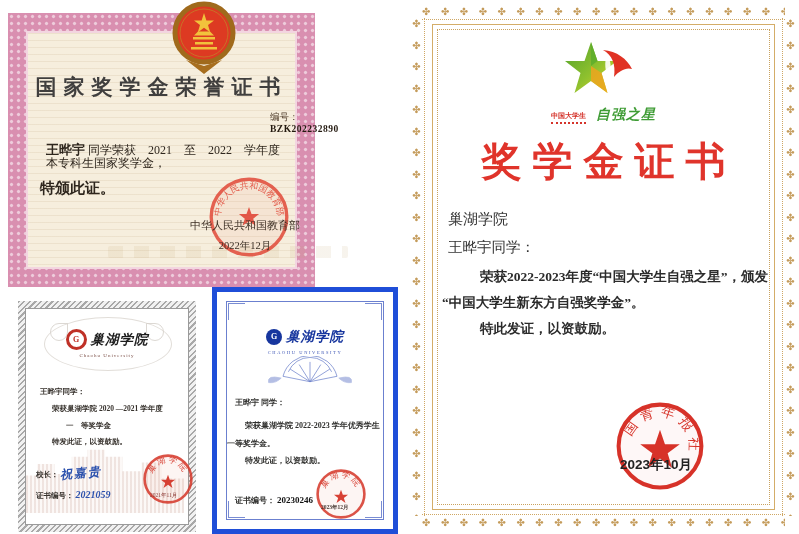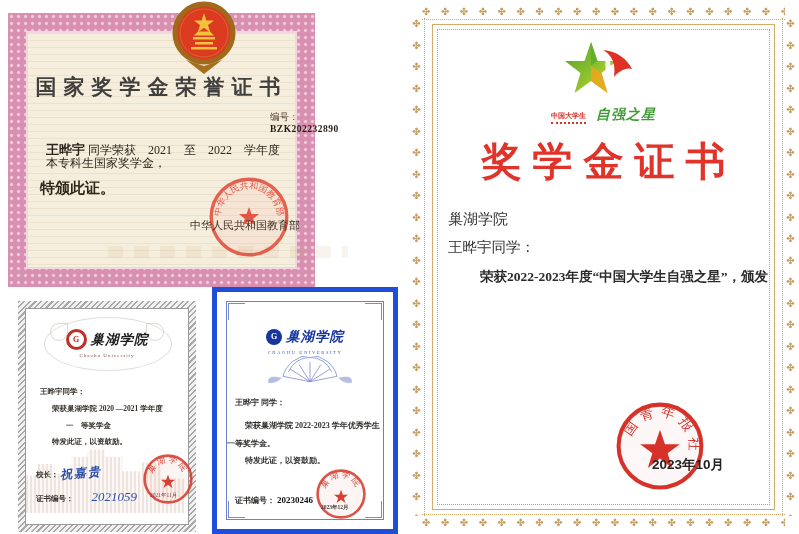--- a/index.html
+++ b/index.html
@@ -38,21 +38,21 @@
   .certB-emb{width:15px;height:15px;border:3px solid #bf3127;border-radius:50%;color:#bf3127;
          font-size:8px;line-height:15px;text-align:center;font-weight:700;background:#fff;box-sizing:content-box;}
   .certB-uni{font-size:13.5px;font-weight:700;color:#1d1d1d;font-style:italic;letter-spacing:1px;}
   .certB-uniEn{top:52px;left:0;width:100%;text-align:center;font-size:5px;letter-spacing:1px;color:#7a4d45;}
   .certB-line{font-size:7.5px;color:#37322d;font-weight:600;}
   .certB-bldg{top:140px;left:8px;width:158px;height:72px;opacity:.55;
          background:repeating-linear-gradient(90deg, rgba(208,172,160,.6) 0 2px, rgba(243,228,222,.45) 2px 4px);
          clip-path:polygon(0% 100%,0% 48%,7% 48%,7% 32%,18% 32%,18% 46%,29% 46%,29% 22%,39% 22%,39% 12%,50% 12%,50% 22%,61% 22%,61% 42%,73% 42%,73% 30%,86% 30%,86% 52%,100% 52%,100% 100%);}
   .certB-sign{font-size:12px;color:#2c51ad;font-style:italic;transform:rotate(-5deg);display:inline-block;
          font-weight:700;letter-spacing:2px;}
-  .certB-serialVal{color:#2c51ad;font-style:italic;font-size:13px;font-weight:400;padding-left:16px;}
+  .certB-serialVal{color:#2c51ad;font-style:italic;font-size:10px;font-weight:700;}
   .seal-date-overlay{position:absolute;font-size:5.5px;color:#8d3a36;white-space:nowrap;z-index:3;}
 
   
   .certC{left:212px;top:287px;width:186px;height:247px;background:#fff;border:5px solid #1f4ed8;box-sizing:border-box;}
   .certC-frame{left:9px;top:9px;right:9px;bottom:9px;border:1px solid #6b80cf;}
   .certC-corner{width:16px;height:16px;border-color:#6b80cf;opacity:.9;}
   .ctl{left:11px;top:11px;border-left:1px solid #6b80cf;border-top:1px solid #6b80cf;}
   .ctr{right:11px;top:11px;border-right:1px solid #6b80cf;border-top:1px solid #6b80cf;}
   .cbl{left:11px;bottom:11px;border-left:1px solid #6b80cf;border-bottom:1px solid #6b80cf;}
   .cbr{right:11px;bottom:11px;border-right:1px solid #6b80cf;border-bottom:1px solid #6b80cf;}
@@ -84,21 +84,21 @@
   .certD-title{top:134px;left:0;width:100%;text-align:center;font-size:40px;font-weight:700;color:#e0342b;
          letter-spacing:11px;text-indent:11px;}
   .certD-college{top:210px;left:40px;font-size:15px;color:#333;}
   .certD-salut{top:238px;left:40px;font-size:14.5px;color:#333;}
   .certD-p{font-size:13.5px;font-weight:600;color:#2b2b2b;z-index:2;}
   .certD-guide{top:386px;right:52px;font-size:14.5px;font-weight:700;color:#222;z-index:2;
          font-family:"Liberation Sans","DejaVu Sans",sans-serif;}
   .certD-host{top:433px;left:152px;font-size:14.5px;font-weight:700;color:#222;z-index:2;
          font-family:"Liberation Sans","DejaVu Sans",sans-serif;}
   .certD-date{top:456px;left:212px;font-size:13.5px;font-weight:700;color:#222;z-index:2;
-         font-family:"Liberation Sans","DejaVu Sans",sans-serif;margin-left:32px;}
+         font-family:"Liberation Sans","DejaVu Sans",sans-serif;}
   .certD-seal{left:207px;top:401px;width:90px;height:90px;z-index:1;opacity:.95;}
 </style>
 </head>
 <body>
 
 <div class="canvas">
 
   <div class="abs certA">
     <div class="paper"></div>
 
@@ -128,20 +128,21 @@
     <svg class="abs certA-seal" viewBox="0 0 100 100">
       <circle cx="50" cy="50" r="45" fill="rgba(224,60,40,.07)" stroke="#df3a2a" stroke-width="4" opacity=".85"></circle>
       <path id="arcA" d="M 50,50 m -34,0 a 34,34 0 1,1 68,0 a 34,34 0 1,1 -68,0" fill="none"></path>
       <text fill="#df3a2a" font-size="10.5" opacity=".9">
         <textPath href="#arcA" startOffset="25%" text-anchor="middle">中华人民共和国教育部</textPath>
       </text>
       <path d="M50 38 L53 46.5 L62 46.5 L55 52 L57.8 60.5 L50 55 L42.2 60.5 L45 52 L38 46.5 L47 46.5 Z" fill="#df3a2a" opacity=".9"></path>
     </svg>
 
     <div class="abs certA-issuer">中华人民共和国教育部</div>
+    <div class="abs certA-date">2022年12月</div>
     <div class="abs certA-wmrow"></div>
   </div>
 
   <div class="abs certB">
     <div class="paper"></div>
 
     <div class="abs certB-flourish"></div>
     <div class="abs certB-curl" style="left:32px;top:22px;"></div>
     <div class="abs certB-curl" style="right:32px;top:22px;transform:scaleX(-1);"></div>
 
@@ -247,20 +248,22 @@
     <div class="abs certD-cap">
       <span class="certD-capCn">中国大学生</span>
       <span class="certD-capBr">自强之星</span>
     </div>
 
     <div class="abs certD-title">奖学金证书</div>
 
     <div class="abs certD-college">巢湖学院</div>
     <div class="abs certD-salut">王晔宇同学：</div>
     <div class="abs certD-p" style="top:268px;left:72px;text-align:right;">荣获2022-2023年度“中国大学生自强之星”，颁发</div>
+    <div class="abs certD-p" style="top:294px;left:34px;">“中国大学生新东方自强奖学金”。</div>
+    <div class="abs certD-p" style="top:320px;left:72px;">特此发证，以资鼓励。</div>
 
     <div class="abs certD-date">2023年10月</div>
 
     <svg class="abs certD-seal" viewBox="0 0 100 100">
       <circle cx="50" cy="50" r="46" fill="rgba(224,60,40,.04)" stroke="#d5281e" stroke-width="4.5"></circle>
       <path id="arcD" d="M 50,50 m -33,0 a 33,33 0 1,1 66,0 a 33,33 0 1,1 -66,0" fill="none"></path>
       <text fill="#d5281e" font-size="15" letter-spacing="6">
         <textPath href="#arcD" startOffset="25%" text-anchor="middle">中国青年报社</textPath>
       </text>
       <path d="M50 32 L55.5 48 L72 48 L58.5 58 L63.5 74.5 L50 64 L36.5 74.5 L41.5 58 L28 48 L44.5 48 Z" fill="#d5281e"></path>

